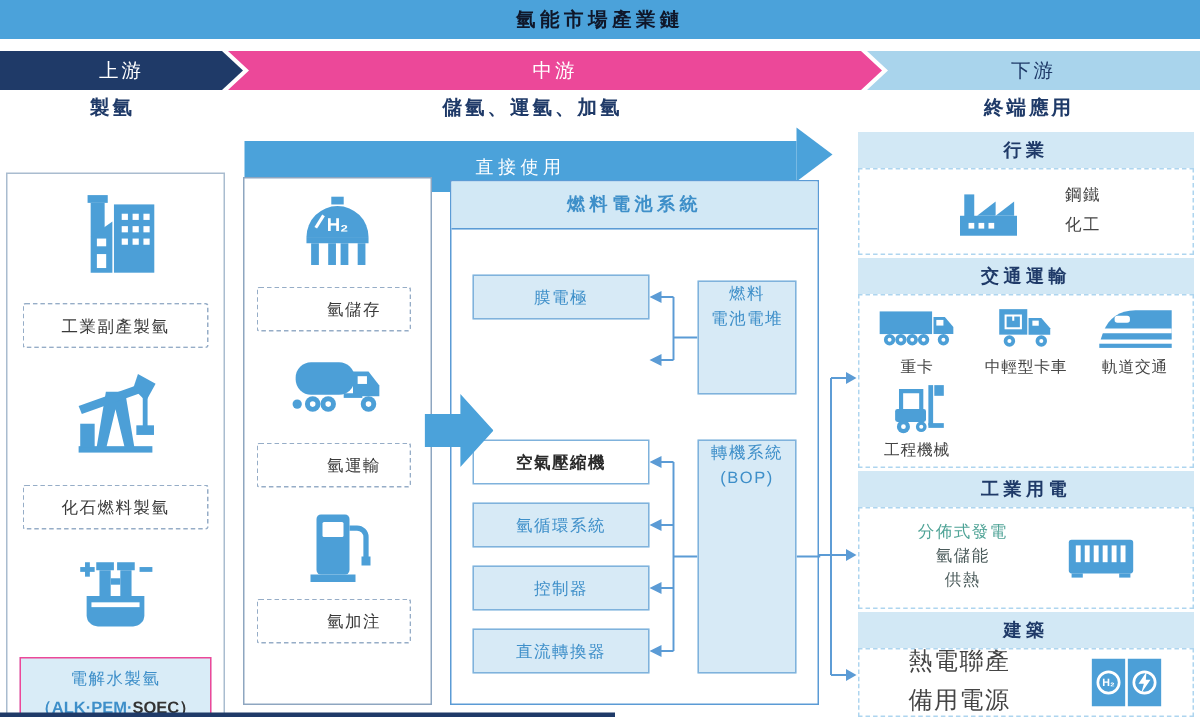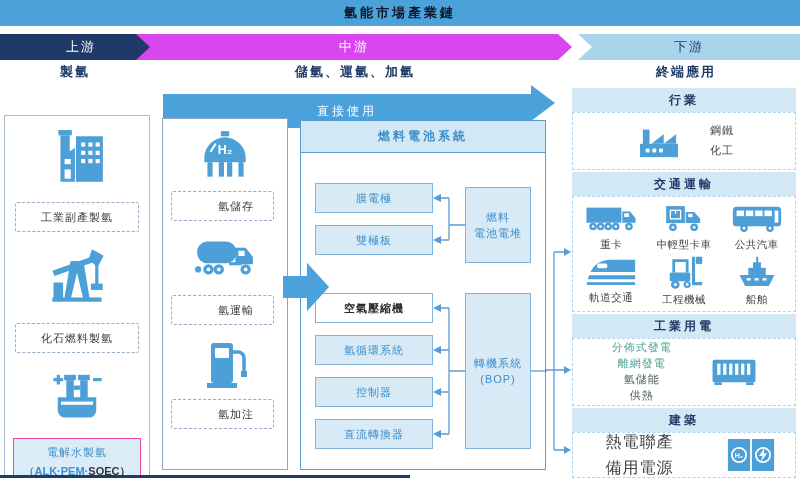--- a/index.html
+++ b/index.html
@@ -9,21 +9,21 @@
   
   .titlebar { position:absolute; left:0; top:0; width:800px; height:26px; background:#4BA2DA;
     color:#0f172a; font-size:13px; font-weight:bold; letter-spacing:3px;
     display:flex; align-items:center; justify-content:center; }
 
   
   .stage { position:absolute; top:34px; height:26px; display:flex; align-items:center; justify-content:center;
     font-size:13px; font-weight:normal; letter-spacing:2px; }
   .stage-up { left:0; width:162px; background:#1F3A68; color:#fff;
     clip-path:polygon(0 0, calc(100% - 14px) 0, 100% 50%, calc(100% - 14px) 100%, 0 100%); }
-  .stage-mid { left:136px; width:436px; background:#d946ef; color:#fff;
+  .stage-mid { left:152px; width:436px; background:#ec4899; color:#fff;
     clip-path:polygon(0 0, calc(100% - 14px) 0, 100% 50%, calc(100% - 14px) 100%, 0 100%, 14px 50%); }
   .stage-down { left:578px; width:222px; background:#A9D4EC; color:#1F3A68;
     clip-path:polygon(0 0, 100% 0, 100% 100%, 0 100%, 14px 50%); }
 
   .collabel { position:absolute; top:62px; height:20px; color:#1F3A68; font-size:13px; font-weight:bold;
     letter-spacing:2px; display:flex; align-items:center; justify-content:center; }
 
   
   .prod-col { position:absolute; left:4px; top:86px; width:146px; height:384px;
     border:1px solid #A9BCCF; background:#fff;margin-top:29px; }
@@ -59,21 +59,21 @@
     border:1.5px solid #5B9BD5; background:#fff; }
   .fc-header { position:absolute; left:0; top:0; width:100%; height:32px; background:#D2E8F5;
     border-bottom:1.5px solid #5B9BD5; color:#3E8FC9; font-size:12px; font-weight:bold; letter-spacing:3px;
     display:flex; align-items:center; justify-content:center; }
   .fc-comp { position:absolute; left:14px; width:118px; height:30px; background:#D7EAF6;
     border:1px solid #7FB2DC; color:#3E8FC9; font-size:11px; letter-spacing:1px;
     display:flex; align-items:center; justify-content:center; z-index:2; }
   .fc-comp.white { background:#fff; color:#2b2b2b; font-weight:bold; }
   .fc-target { position:absolute; left:164px; width:66px; background:#D7EAF6; border:1px solid #7FB2DC;
     color:#3E8FC9; font-size:11px; letter-spacing:1px; line-height:1.5;
-    display:flex; flex-direction:column; align-items:center; justify-content:center; text-align:center; z-index:2; }
+    display:flex; flex-direction:column; align-items:center; justify-content:flex-start; text-align:center; z-index:2; }
   .fc-lines { position:absolute; left:0; top:0; z-index:1; }
 
   .out-connector { position:absolute; left:546px; top:244px; }
 
   
   .end-col { position:absolute; left:572px; top:88px; width:224px; height:390px; }
   .sec { position:absolute; left:0; width:224px; }
   .sec-header { height:24px; background:#D2E8F5; color:#1F3A68; font-size:12px; font-weight:bold;
     letter-spacing:3px; display:flex; align-items:center; justify-content:center; }
   .sec-body { border:1px dashed #AED5EF; background:#fff; }
@@ -237,21 +237,20 @@
         <polygon points="132,77 140,73 140,81"></polygon>
         <polygon points="132,119 140,115 140,123"></polygon>
         <polygon points="132,187 140,183 140,191"></polygon>
         <polygon points="132,229 140,225 140,233"></polygon>
         <polygon points="132,271 140,267 140,275"></polygon>
         <polygon points="132,313 140,309 140,317"></polygon>
       </g>
     </svg>
     <div class="fc-header">燃料電池系統</div>
     <div class="fc-comp" style="top:62px;">膜電極</div>
-    <div class="fc-comp" style="top:104px;">雙極板</div>
     <div class="fc-target" style="top:66px; height:76px;">
       <span>燃料</span>
         <span>電池電堆</span>
     </div>
     <div class="fc-comp white" style="top:172px;">空氣壓縮機</div>
     <div class="fc-comp" style="top:214px;">氫循環系統</div>
     <div class="fc-comp" style="top:256px;">控制器</div>
     <div class="fc-comp" style="top:298px;">直流轉換器</div>
     <div class="fc-target" style="top:172px; height:156px;">
       <span>轉機系統</span>
@@ -339,41 +338,20 @@
               <circle cx="13" cy="31" r="1.6" fill="#fff"></circle>
                 <circle cx="38" cy="31" r="1.6" fill="#fff"></circle>
             </svg>
           </span>
           <span class="trans-label">中輕型卡車</span>
         </div>
         <div class="trans-item">
           <span>
             <svg class="ic" width="52" height="34" viewBox="0 0 56 36">
               <g fill="#4C9FD7">
-                <rect x="2" y="6" width="52" height="21" rx="4"></rect>
-                <circle cx="14" cy="29" r="4"></circle>
-                  <circle cx="42" cy="29" r="4"></circle>
-              </g>
-              <g fill="#fff">
-                <rect x="6" y="10" width="8" height="6"></rect>
-                  <rect x="16" y="10" width="8" height="6"></rect>
-                  <rect x="26" y="10" width="8" height="6"></rect>
-                  <rect x="36" y="10" width="8" height="6"></rect>
-                <rect x="47" y="10" width="4" height="13"></rect>
-              </g>
-              <circle cx="14" cy="29" r="1.5" fill="#fff"></circle>
-                <circle cx="42" cy="29" r="1.5" fill="#fff"></circle>
-            </svg>
-          </span>
-          <span class="trans-label">公共汽車</span>
-        </div>
-        <div class="trans-item">
-          <span>
-            <svg class="ic" width="52" height="34" viewBox="0 0 56 36">
-              <g fill="#4C9FD7">
                 <path d="M54 6 H28 C16 6 9 12 5 21 l-2 6 h51 z"></path>
                 <rect x="2" y="30" width="52" height="3"></rect>
               </g>
               <g fill="#fff">
                 <path d="M4 19 h50 v3.5 H3 z"></path>
                 <rect x="13" y="10" width="11" height="5" rx="2"></rect>
               </g>
             </svg>
           </span>
           <span class="trans-label">軌道交通</span>
@@ -389,47 +367,28 @@
                 <circle cx="13" cy="41" r="5.5"></circle>
                   <circle cx="28" cy="41" r="4.5"></circle>
               </g>
               <path d="M11 26 V11 h17 v15" stroke="#4C9FD7" stroke-width="3.5" fill="none"></path>
               <circle cx="13" cy="41" r="2" fill="#fff"></circle>
                 <circle cx="28" cy="41" r="1.7" fill="#fff"></circle>
             </svg>
           </span>
           <span class="trans-label">工程機械</span>
         </div>
-        <div class="trans-item">
-          <span>
-            <svg class="ic" width="46" height="38" viewBox="0 0 52 48">
-              <g fill="#4C9FD7">
-                <rect x="25" y="6" width="2.5" height="8"></rect>
-                <rect x="21" y="13" width="10" height="8"></rect>
-                <rect x="15" y="20" width="22" height="9"></rect>
-                <polygon points="4,29 48,29 41,43 11,43"></polygon>
-              </g>
-              <g fill="#fff">
-                <rect x="13" y="33" width="5" height="3"></rect>
-                  <rect x="23" y="33" width="5" height="3"></rect>
-                  <rect x="33" y="33" width="5" height="3"></rect>
-              </g>
-            </svg>
-          </span>
-          <span class="trans-label">船舶</span>
-        </div>
       </div>
     </div>
 
     <div class="sec" style="top:226px;">
       <div class="sec-header">工業用電</div>
       <div class="sec-body power-body">
         <div class="power-text">
           <div class="teal">分佈式發電</div>
-          <div class="teal">離網發電</div>
           <div class="darktxt">氫儲能</div>
           <div class="darktxt">供熱</div>
         </div>
         <div class="power-iconwrap">
           <span>
             <svg class="ic" width="46" height="28" viewBox="0 0 46 30">
               <rect x="0" y="2" width="46" height="24" rx="2" fill="#4C9FD7"></rect>
               <rect x="2" y="26" width="8" height="3" fill="#4C9FD7"></rect>
                 <rect x="36" y="26" width="8" height="3" fill="#4C9FD7"></rect>
               <g fill="#fff">

